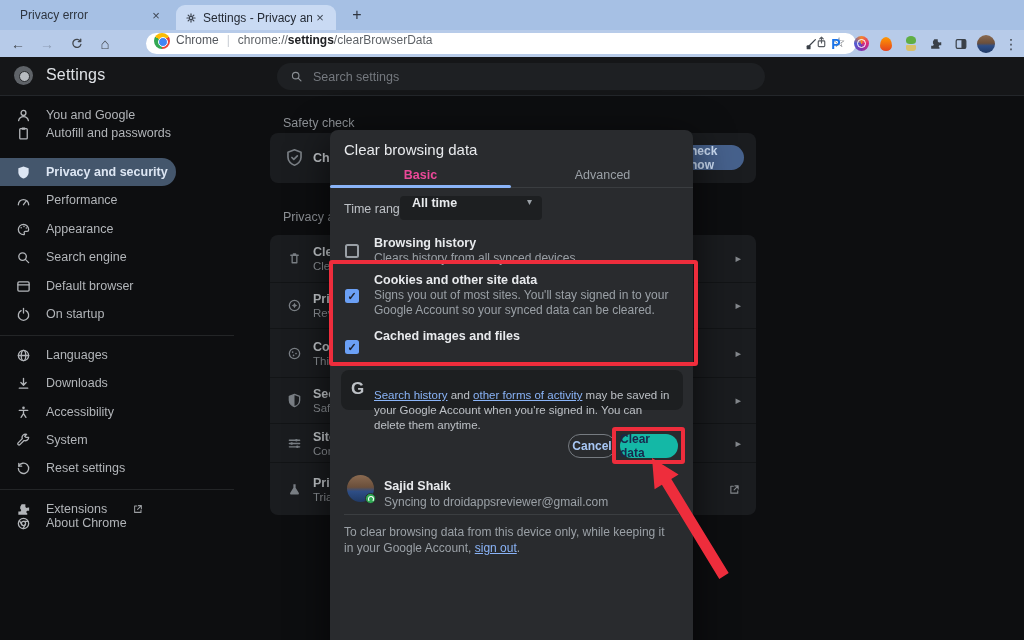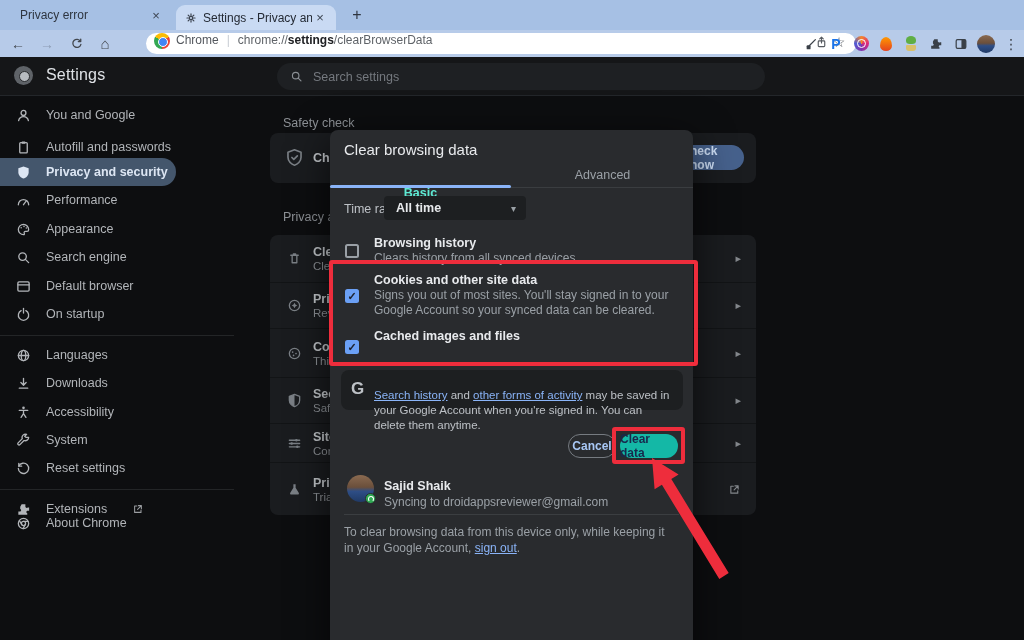--- a/index.html
+++ b/index.html
@@ -80,26 +80,26 @@
   .prow .txt{flex:1;display:flex;flex-direction:column;gap:1px;}
   .prow .rt{font-size:12.5px;font-weight:600;color:#c3c7cb;}
   .prow .rs{font-size:11.5px;color:#8d9196;}
   .chev{color:#83878c;font-size:11px;flex:none;}
   .chev::after{content:"▸";}
 
   
   .dialog{position:absolute;left:330px;top:130px;width:363px;height:560px;background:#292b2e;border-radius:8px;box-shadow:0 10px 40px rgba(0,0,0,.65);z-index:20;}
   .dlg-title{position:absolute;left:14px;top:11px;font-size:15px;color:#e8eaed;}
   .dlg-tab{position:absolute;top:33px;width:181px;height:24px;display:flex;align-items:center;justify-content:center;font-size:12.5px;font-weight:700;}
-  .dlg-tab.basic{left:0;color:#5eead4;margin-top:18px;}
+  .dlg-tab.basic{left:0;color:#ec4899;}
   .dlg-tab.adv{left:182px;color:#9aa0a6;font-weight:400;text-align:right;}
   .tabline{position:absolute;left:0;top:57px;width:363px;height:1px;background:#3a3d40;}
   .tabline-active{position:absolute;left:0;top:55px;width:181px;height:3px;background:#8ab4f8;border-radius:2px;}
   .tr-label{position:absolute;left:14px;top:72px;font-size:12.5px;color:#bdc1c6;}
-  .tr-select{position:absolute;left:54px;top:66px;width:142px;height:24px;background:#1d1f21;border-radius:4px;display:flex;align-items:center;padding:0 10px 0 12px;}
+  .tr-select{position:absolute;left:70px;top:66px;width:142px;height:24px;background:#1d1f21;border-radius:4px;display:flex;align-items:flex-start;padding:0 10px 0 12px;}
   .tr-select .val{flex:1;font-size:12.5px;font-weight:700;color:#e8eaed;}
   .caret{color:#9aa0a6;font-size:10px;}
   .caret::after{content:"▾";}
   .cbrow-title{position:absolute;font-size:12.5px;font-weight:700;color:#e8eaed;}
   .cbrow-desc{position:absolute;font-size:12px;line-height:15px;color:#9aa0a6;width:312px;}
   .cb{position:absolute;left:15px;width:14px;height:14px;border-radius:2.5px;}
   .cb.un{border:2px solid #9aa0a6;background:transparent;}
   .cb.ck{background:#6ba0f5;color:#1d2330;font-size:11px;font-weight:700;display:flex;align-items:center;justify-content:center;}
   .cb.ck::after{content:"✓";}
   .notice{position:absolute;left:11px;top:240px;width:342px;height:40px;background:#1d1f21;border-radius:8px;}
@@ -227,21 +227,21 @@
   <div class="sidebar">
     <div class="selpill"></div>
 
     <div class="sitem" style="top:5px">
       <svg class="ic" viewBox="0 0 16 16">
           <circle cx="8" cy="5.2" r="2.6"></circle>
           <path d="M2.8 13.5c.6-3 3-4.3 5.2-4.3s4.6 1.3 5.2 4.3"></path>
         </svg>
       <span>You and Google</span>
     </div>
-    <div class="sitem" style="top:37px">
+    <div class="sitem" style="top:23px">
       <svg class="ic" viewBox="0 0 16 16">
           <rect x="4" y="2.8" width="8" height="11" rx="1"></rect>
           <rect class="f" x="6" y="1.6" width="4" height="2.4" rx=".5"></rect>
         </svg>
       <span>Autofill and passwords</span>
     </div>
     <div class="sitem sel" style="top:62px">
       <svg class="ic" viewBox="0 0 16 16">
           <path class="f" d="M8 1.5l5.5 2v4.2c0 3.6-3 6.1-5.5 6.8C5.5 13.8 2.5 11.3 2.5 7.7V3.5z"></path>
         </svg>

